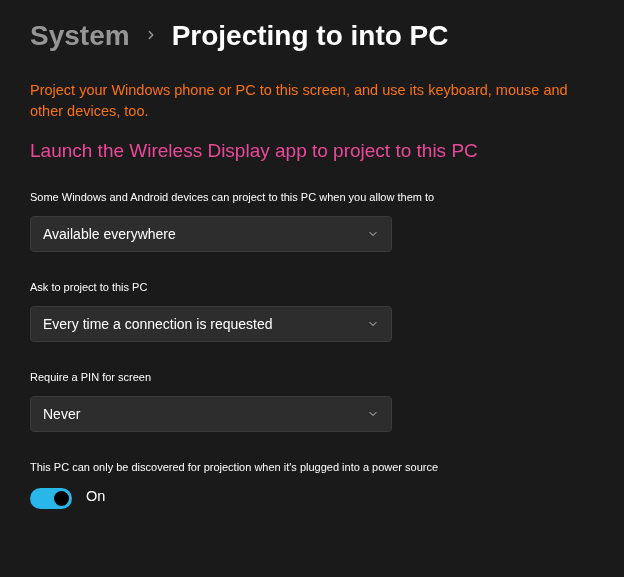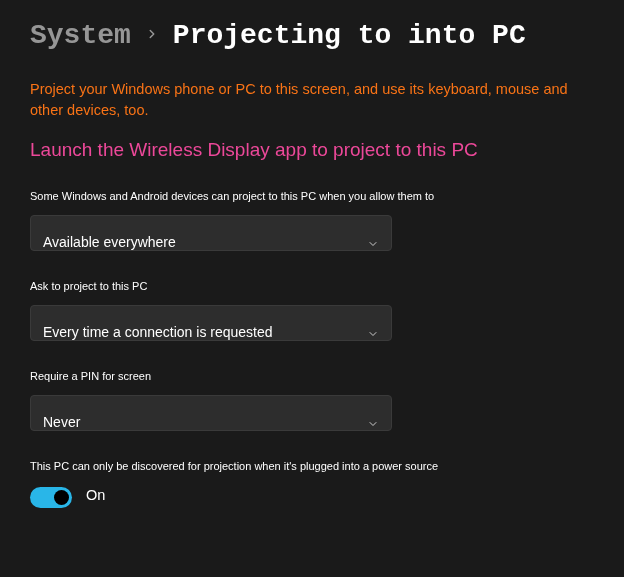--- a/index.html
+++ b/index.html
@@ -14,21 +14,20 @@
       width: 624px;
       height: 577px;
       padding: 20px 30px;
       overflow: hidden;
     }
     .breadcrumb {
       display: flex;
       align-items: center;
       gap: 14px;
       margin-bottom: 28px;
-      font-family: Liberation Mono, monospace;
     }
     .breadcrumb-parent {
       font-size: 28px;
       font-weight: 600;
       color: #969696;
       cursor: pointer;
     }
     .breadcrumb-chevron {
       font-size: 18px;
       color: #969696;
@@ -63,21 +62,21 @@
       margin-bottom: 10px;
       max-width: 490px;
     }
     .dropdown {
       background-color: #2d2d2d;
       border: 1px solid #3a3a3a;
       border-radius: 4px;
       width: 362px;
       height: 36px;
       display: flex;
-      align-items: flex-end;
+      align-items: center;
       justify-content: space-between;
       padding: 0 12px;
       cursor: pointer;
     }
     .dropdown-value {
       font-size: 14px;
       color: #ffffff;
     }
     .dropdown-chevron {
       display: flex;

